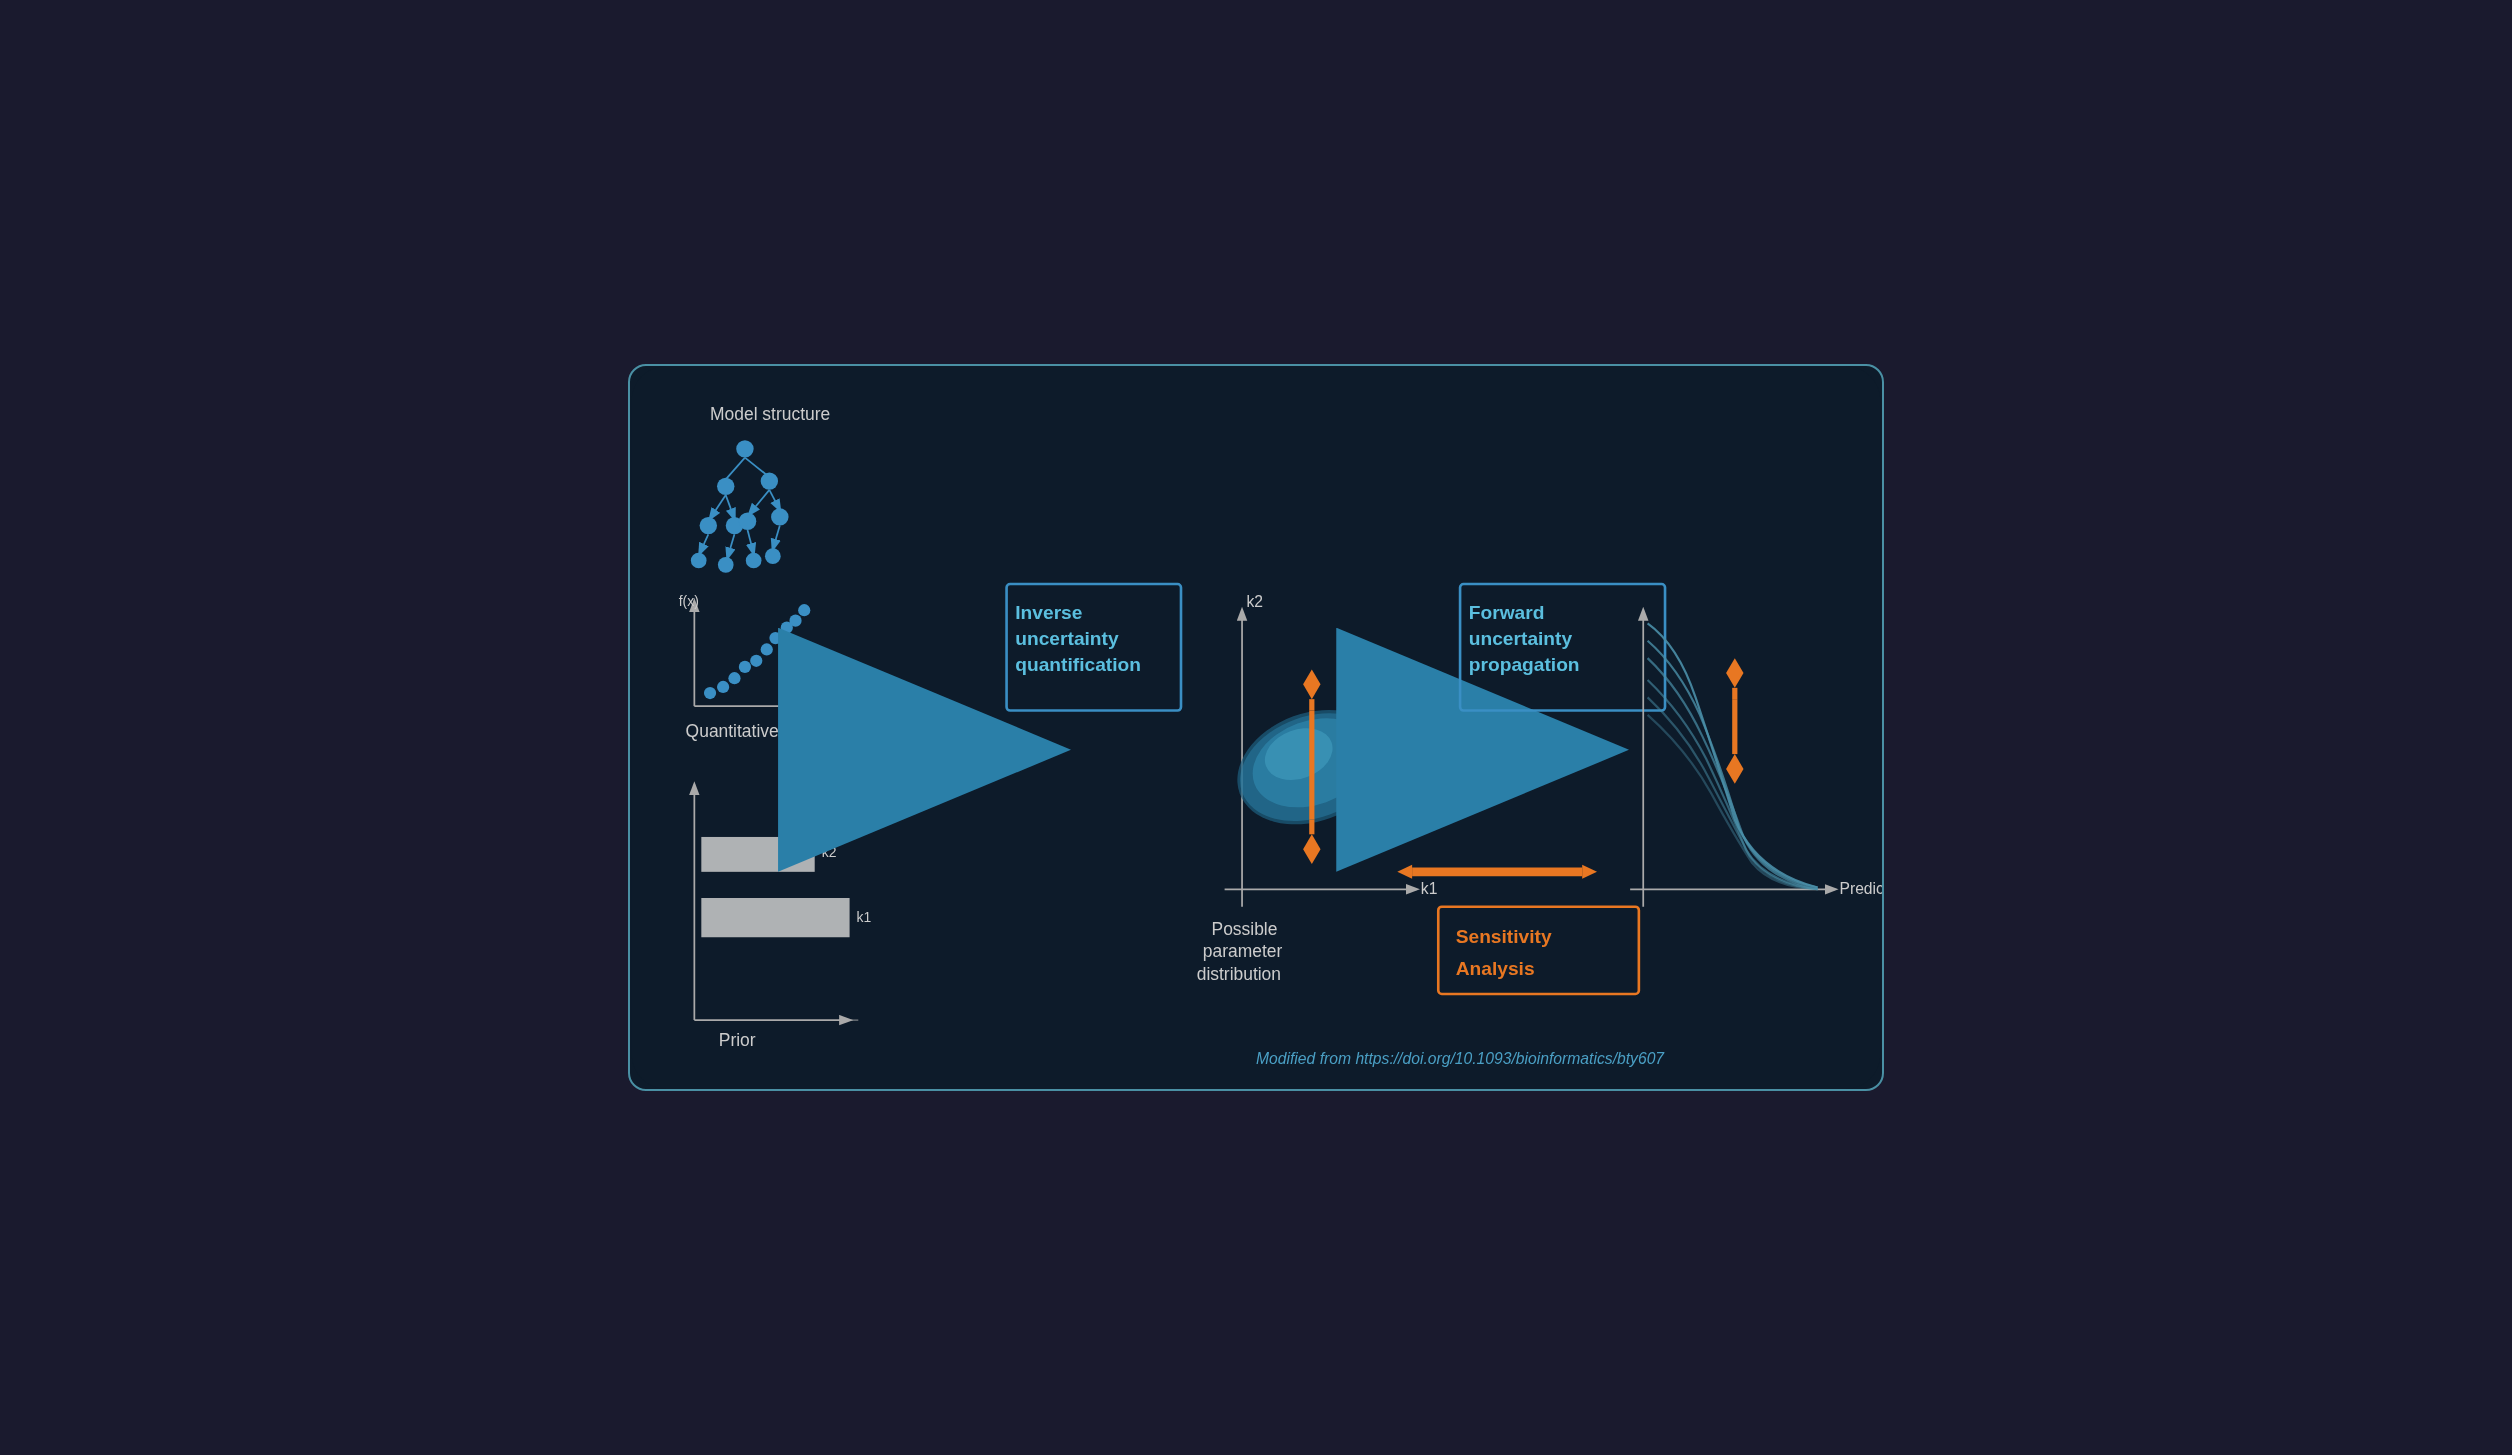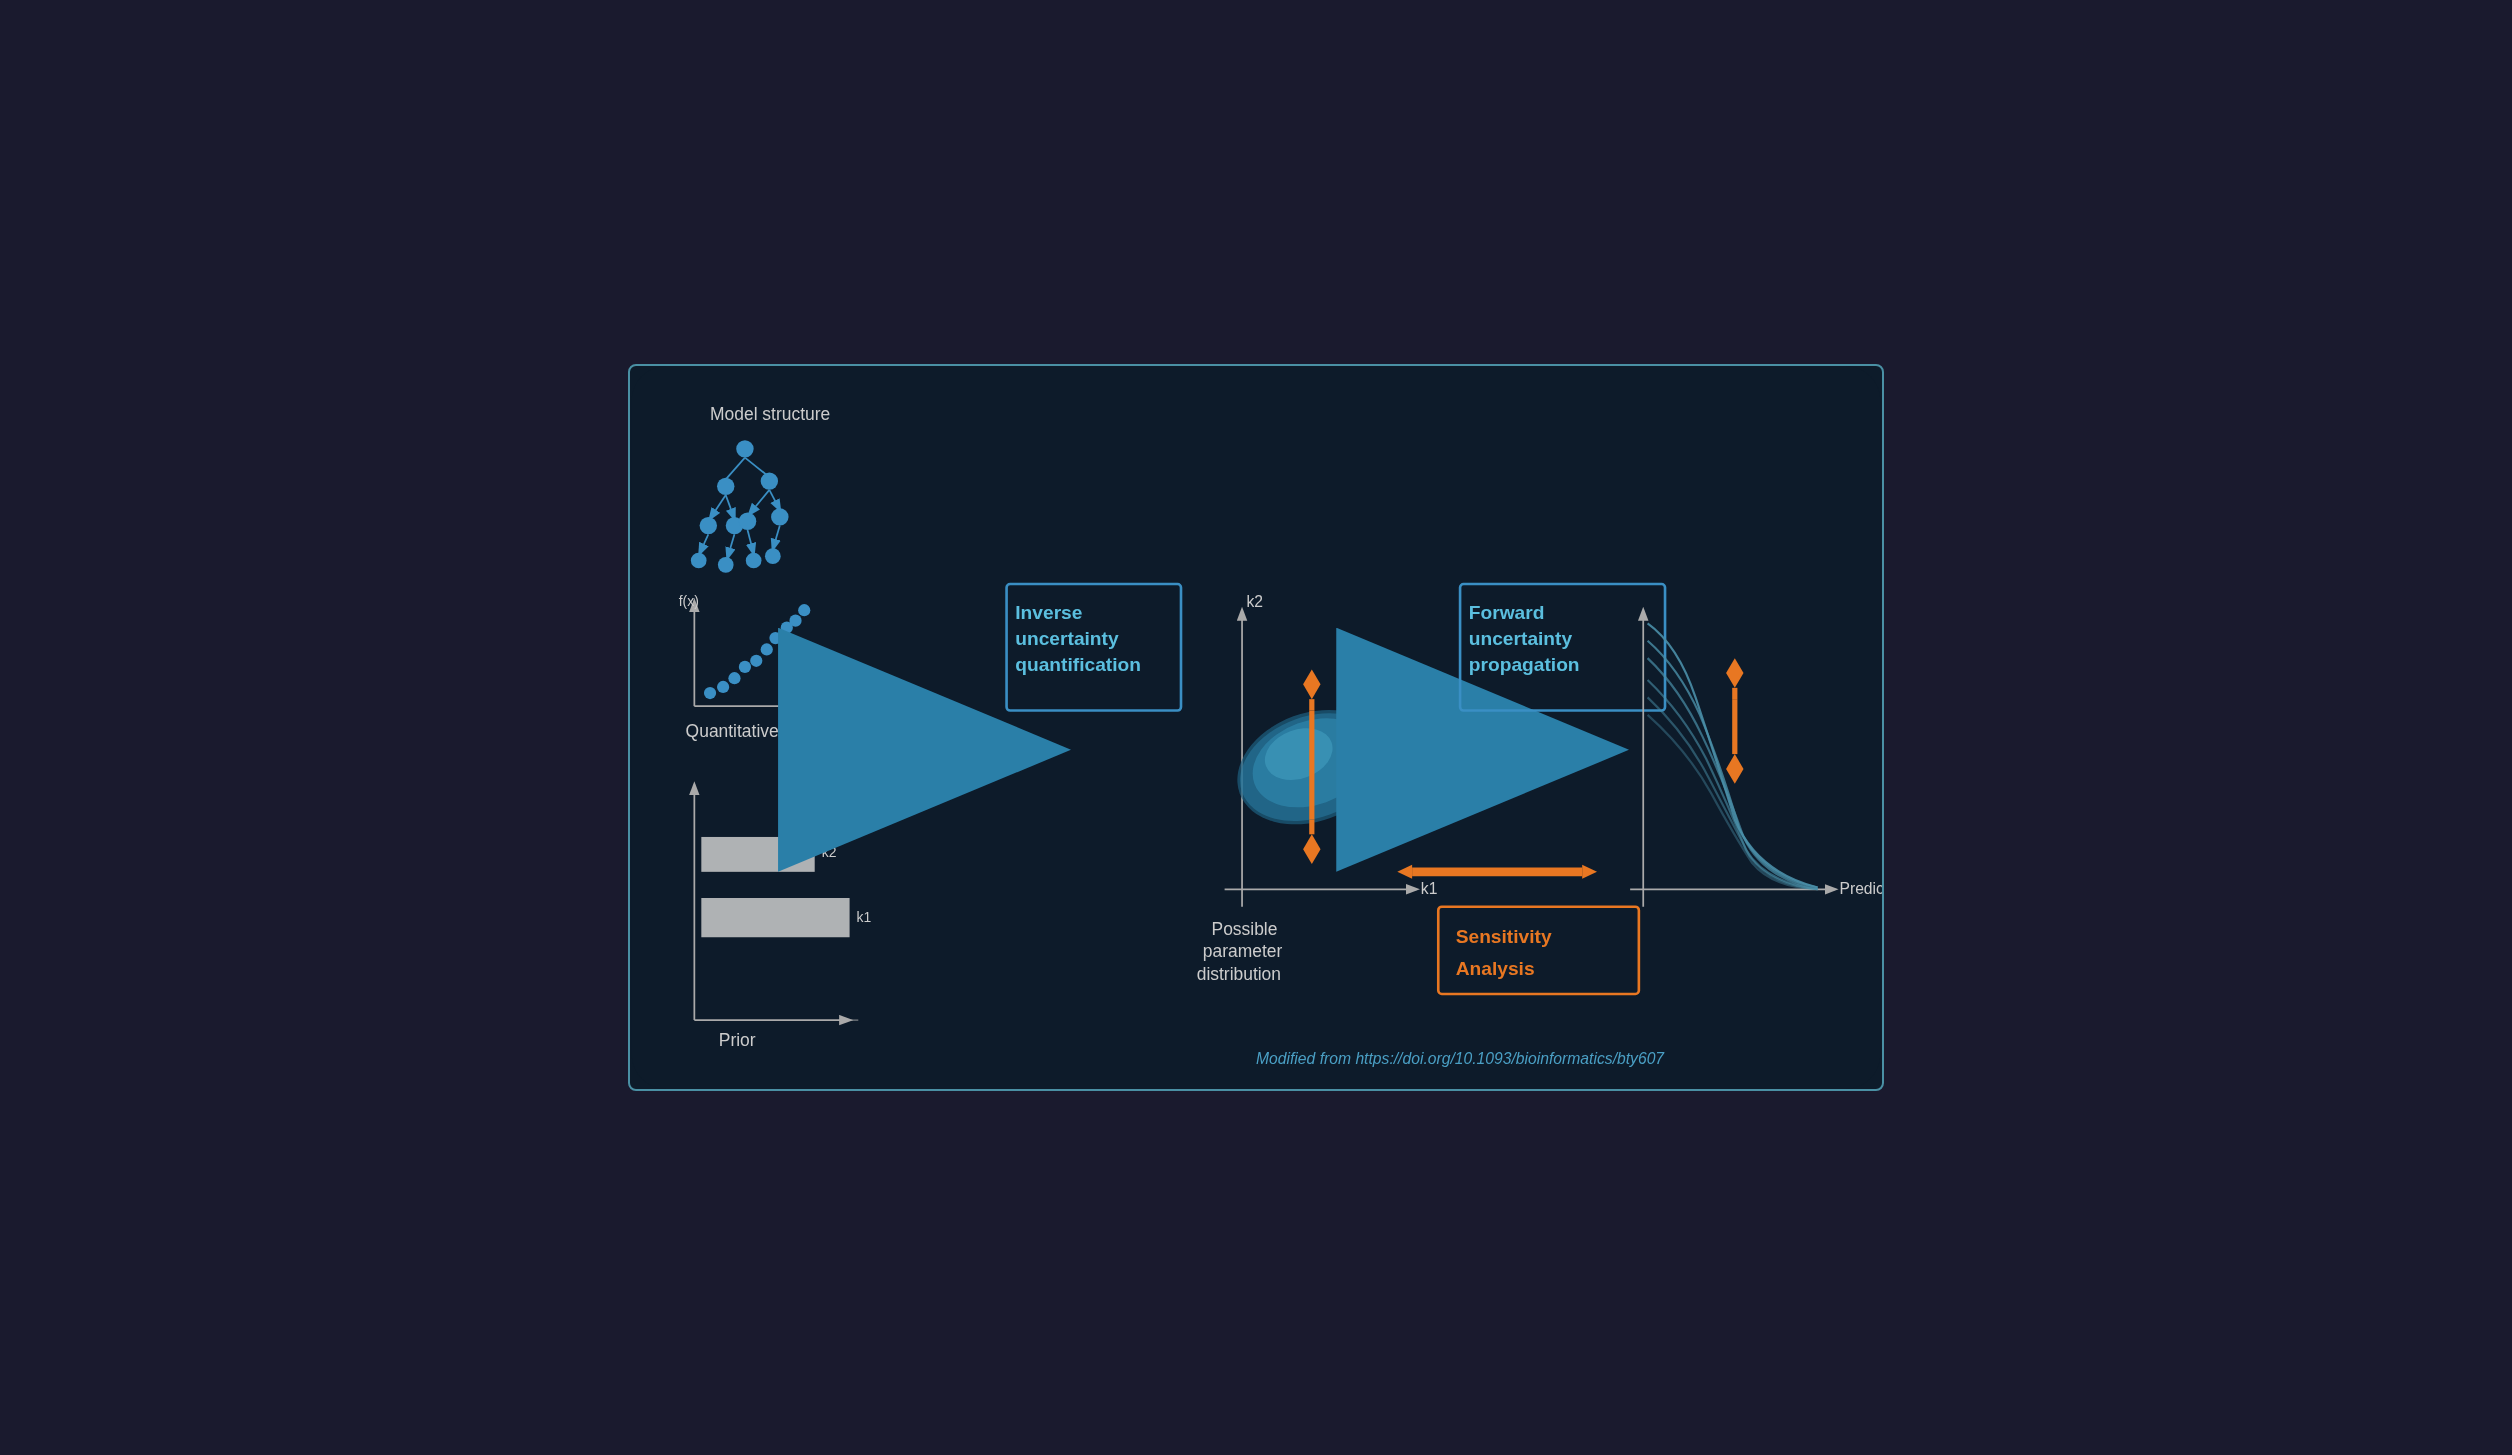--- a/index.html
+++ b/index.html
@@ -8,21 +8,21 @@
       display: flex;
       justify-content: center;
       align-items: center;
       min-height: 100vh;
       font-family: Arial, sans-serif;
     }
     .main-container {
       width: 1256px;
       height: 727px;
       background: #0d1b2a;
-      border-radius: 8px;
+      border-radius: 18px;
       border: 2.6px solid #4a90a4;
       position: relative;
       overflow: hidden;
       display: flex;
       flex-direction: column;
       justify-content: center;
       align-items: center;
     }
     .diagram-area {
       width: 100%;

